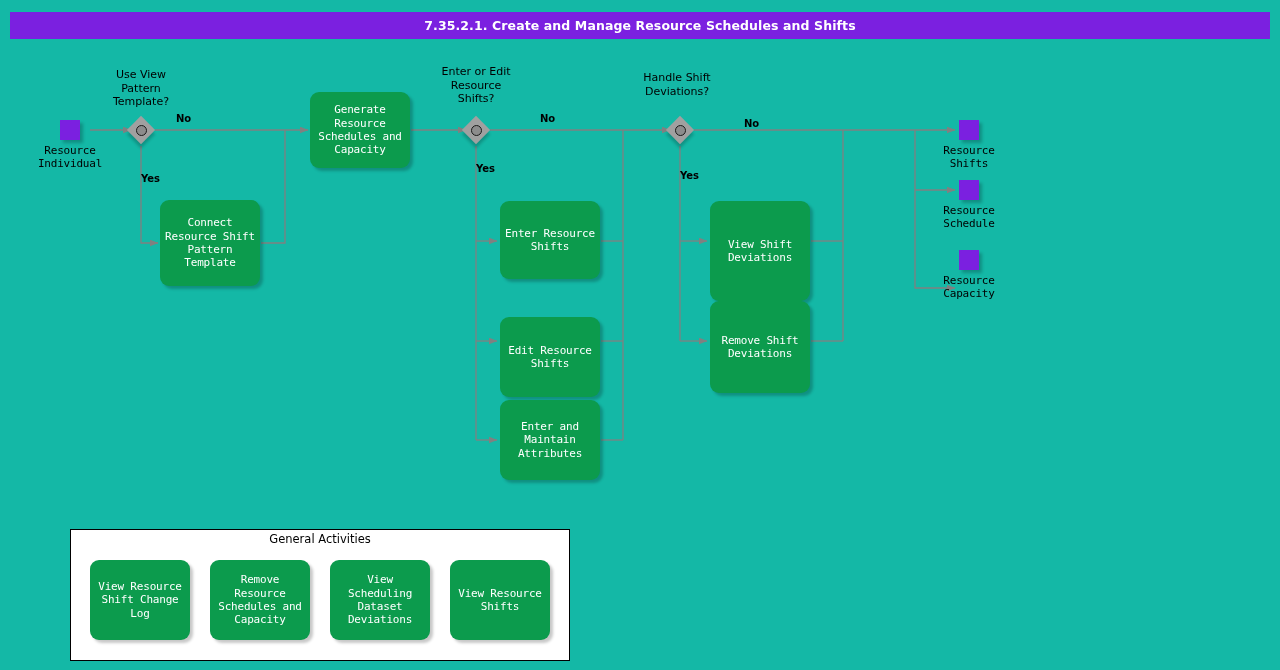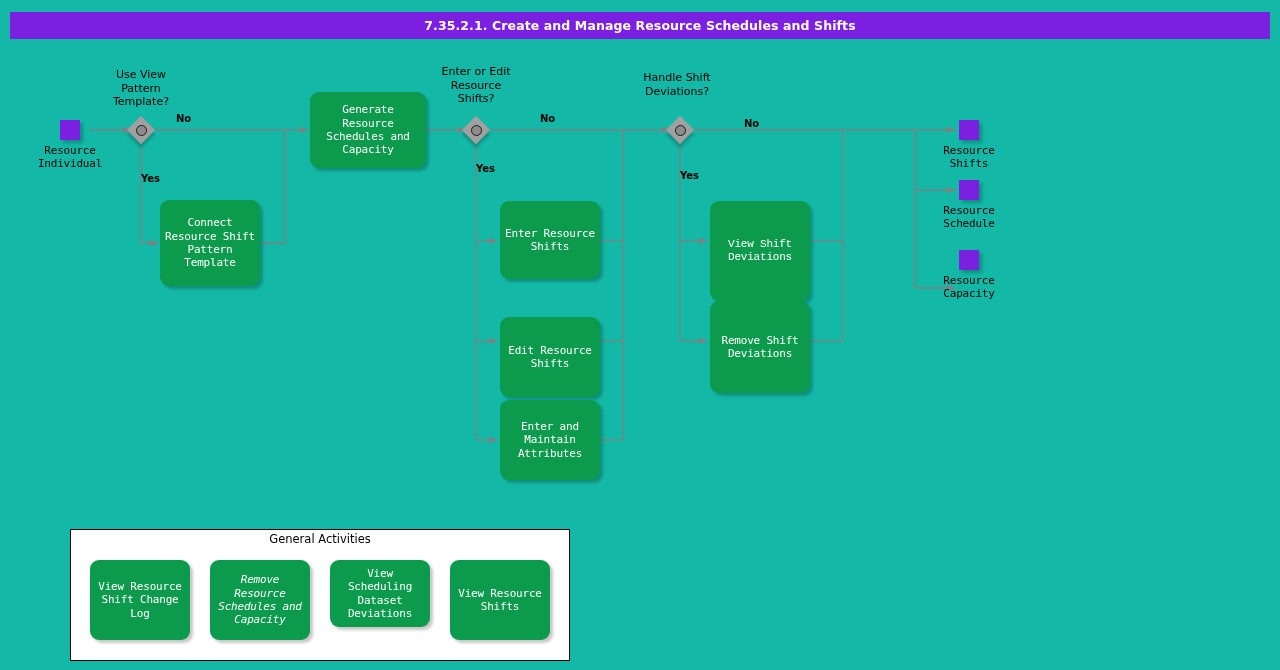--- a/index.html
+++ b/index.html
@@ -213,21 +213,21 @@
   <div class="edge-label" style="left:176px; top:113px;">No</div>
   <div class="edge-label" style="left:141px; top:173px;">Yes</div>
 
   <div class="task" style="left:160px; top:200px; width:100px; height:86px;">
     <span style="white-space:pre-line;">Connect
 Resource Shift
 Pattern
 Template</span>
   </div>
 
-  <div class="task" style="left:310px; top:92px; width:116px; height:76px;">
+  <div class="task" style="left:310px; top:92px; width:100px; height:76px;">
     <span style="white-space:pre-line;">Generate
 Resource
 Schedules and
 Capacity</span>
   </div>
 
   <div class="gateway" style="left:462px; top:116px;">
     <div class="dia"></div>
     <div class="ring"></div>
   </div>
@@ -253,21 +253,21 @@
 
   <div class="gateway" style="left:666px; top:116px;">
     <div class="dia"></div>
     <div class="ring"></div>
   </div>
   <div class="gw-label" style="left:622px; top:71px; width:110px;">Handle Shift
 Deviations?</div>
   <div class="edge-label" style="left:744px; top:118px;">No</div>
   <div class="edge-label" style="left:680px; top:170px;">Yes</div>
 
-  <div class="task" style="left:710px; top:201px; width:100px; height:100px;font-family:Liberation Mono, monospace;">
+  <div class="task" style="left:710px; top:201px; width:100px; height:100px;">
     <span style="white-space:pre-line;">View Shift
 Deviations</span>
   </div>
   <div class="task" style="left:710px; top:301px; width:100px; height:92px;">
     <span style="white-space:pre-line;">Remove Shift
 Deviations</span>
   </div>
 
   <div class="dataobj" style="left:959px; top:120px;"></div>
   <div class="do-label" style="left:919px; top:144px; width:100px;">Resource
@@ -283,26 +283,26 @@
 
   <div id="general-box"></div>
   <div id="general-title">General Activities</div>
 
   <div class="task" style="left:90px; top:560px; width:100px; height:80px;">
     <span style="white-space:pre-line;">View Resource
 Shift Change
 Log</span>
   </div>
   <div class="task" style="left:210px; top:560px; width:100px; height:80px;">
-    <span style="white-space:pre-line;font-style:italic;">Remove
+    <span style="white-space:pre-line;">Remove
 Resource
 Schedules and
 Capacity</span>
   </div>
-  <div class="task" style="left:330px; top:560px; width:100px; height:67px;">
+  <div class="task" style="left:330px; top:560px; width:100px; height:80px;">
     <span style="white-space:pre-line;">View Scheduling
 Dataset
 Deviations</span>
   </div>
   <div class="task" style="left:450px; top:560px; width:100px; height:80px;">
     <span style="white-space:pre-line;">View Resource
 Shifts</span>
   </div>
 
 </div>

